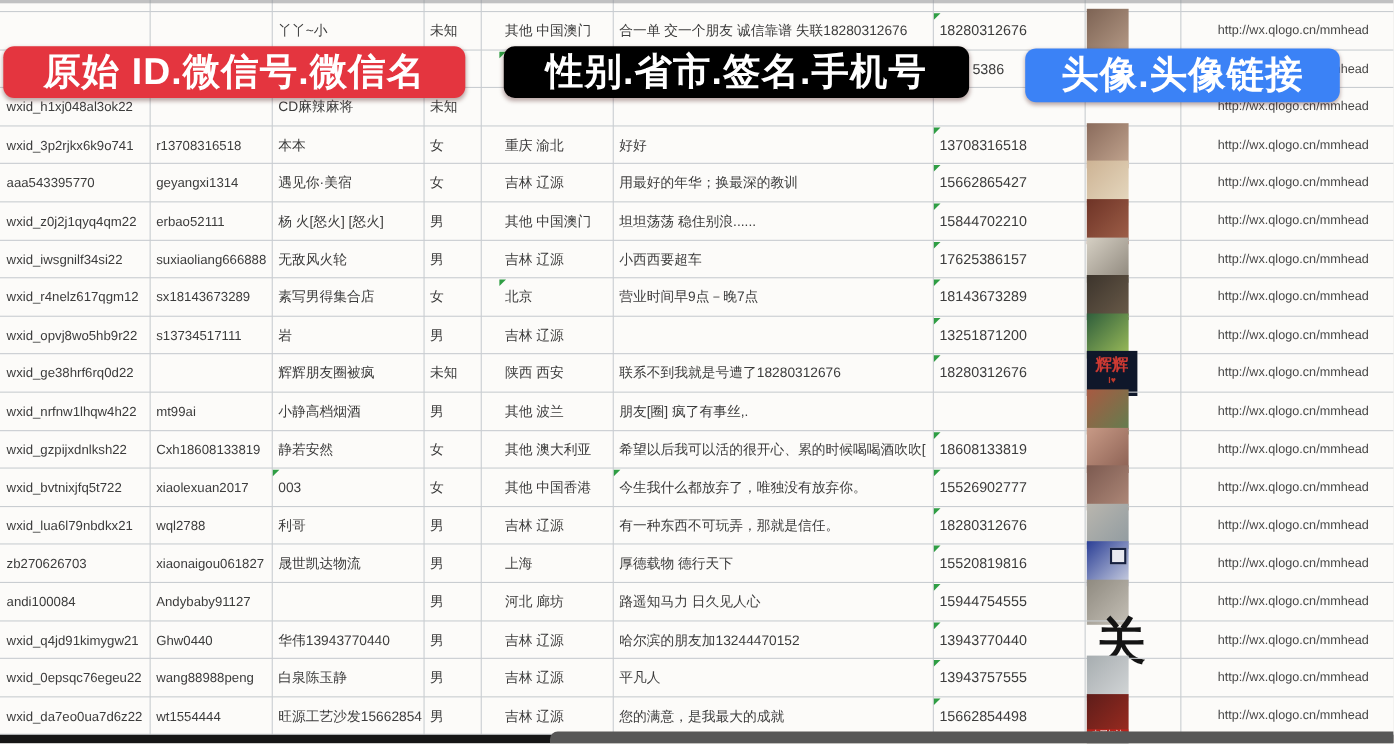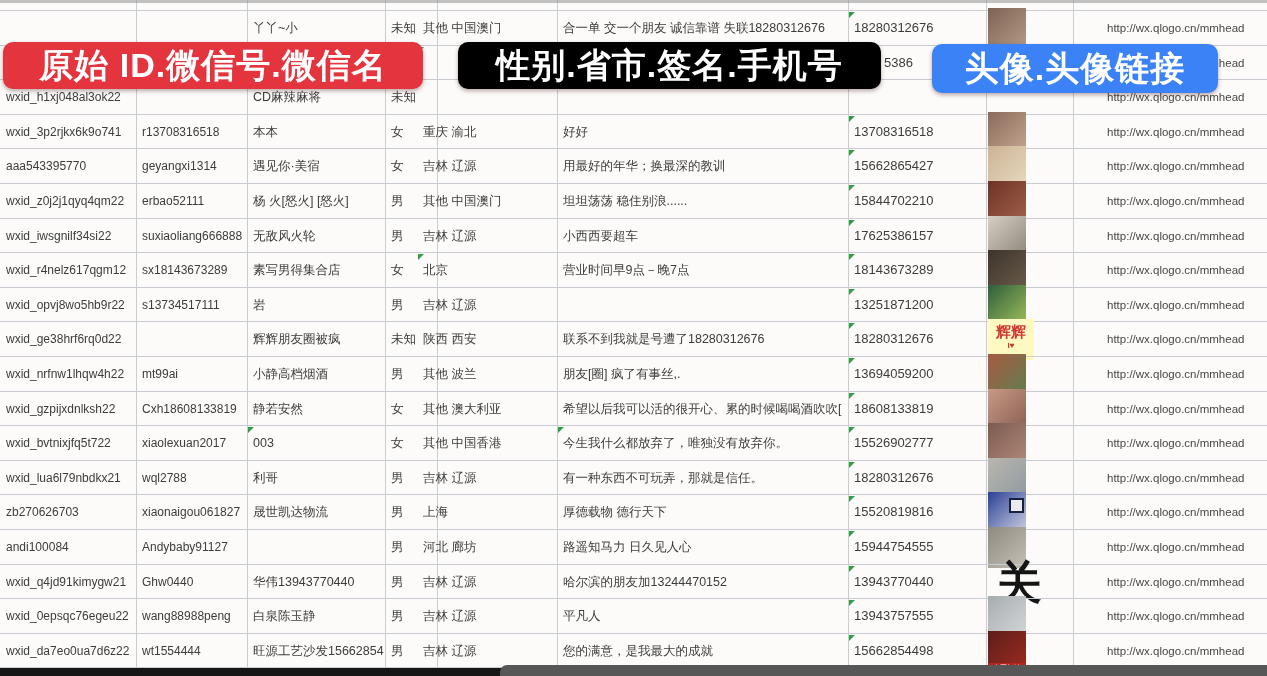--- a/index.html
+++ b/index.html
@@ -17,21 +17,21 @@
   .row{position:absolute;left:0;width:1267px;height:35px;border-top:1px solid #c9cdd1;box-sizing:border-box;z-index:2;}
   .cell{
     position:absolute;top:0;height:34px;line-height:34px;
     padding:0 4px 0 6px;box-sizing:border-box;
     white-space:nowrap;overflow:hidden;font-size:12.5px;
   }
   .c1{left:0;width:136px;font-size:12px;}
   .c2{left:136px;width:111px;font-size:12px;}
   .c3{left:247px;width:138px;}
   .c4{left:385px;width:52px;}
-  .c5{left:417px;width:120px;}
+  .c5{left:453px;width:120px;}
   .c6{left:557px;width:291px;}
   .c7{left:848px;width:138px;font-size:13px;}
   .c8{left:986px;width:87px;overflow:visible;}
   .c9{left:1073px;width:194px;padding-left:34px;font-size:11.5px;color:#474747;}
   .row.phone-frag .c7{padding-left:36px;}
 
   .marker{
     position:absolute;left:1px;top:1px;width:0;height:0;
     border-top:6px solid var(--marker-green,#2f9e44);
     border-right:6px solid transparent;z-index:3;
@@ -44,21 +44,21 @@
   .avatar .cap{
     position:absolute;left:0;right:0;bottom:0;height:9px;line-height:9px;
     background:rgba(190,35,28,.92);color:#fff;font-size:7px;text-align:center;
     letter-spacing:0;overflow:hidden;
   }
   .avatar.qr::after{
     content:"";position:absolute;right:2px;top:6px;width:15px;height:15px;
     background:#e9e9ef;border:2px solid #16203f;box-sizing:border-box;
   }
   .avatar.txt{
-    background:#fef9c3;width:46px;font-weight:bold;font-size:15px;
+    background:#0f172a;width:46px;font-weight:bold;font-size:15px;
     text-align:center;line-height:18px;padding-top:4px;box-sizing:border-box;
   }
   .avatar.txt .cap2{display:block;font-size:8px;line-height:9px;color:#c0392b;}
   .avatar.calli{
     background:transparent;width:62px;top:-8px;height:52px;
     color:#141414;font-family:"DejaVu Serif","Liberation Serif",serif;
     font-weight:bold;font-size:45px;line-height:52px;text-align:center;
   }
 
   .banner{
@@ -220,21 +220,20 @@
     </div>
     <div class="cell c9">http://wx.qlogo.cn/mmhead</div>
   </div>
       <div class="row" style="top: 356px;">
     <div class="cell c1">wxid_nrfnw1lhqw4h22</div>
     <div class="cell c2">mt99ai</div>
     <div class="cell c3">小静高档烟酒</div>
     <div class="cell c4">男</div>
     <div class="cell c5">其他 波兰</div>
     <div class="cell c6">朋友[圈] 疯了有事丝,.</div>
-    <div class="cell c7">13694059200<i class="marker"></i></div>
     <div class="cell c8">
       <div class="avatar" style="background: linear-gradient(135deg, rgb(168, 90, 66) 0%, rgb(95, 127, 79) 100%);"></div>
     </div>
     <div class="cell c9">http://wx.qlogo.cn/mmhead</div>
   </div>
       <div class="row" style="top: 390.6px;">
     <div class="cell c1">wxid_gzpijxdnlksh22</div>
     <div class="cell c2">Cxh18608133819</div>
     <div class="cell c3">静若安然</div>
     <div class="cell c4">女</div>

